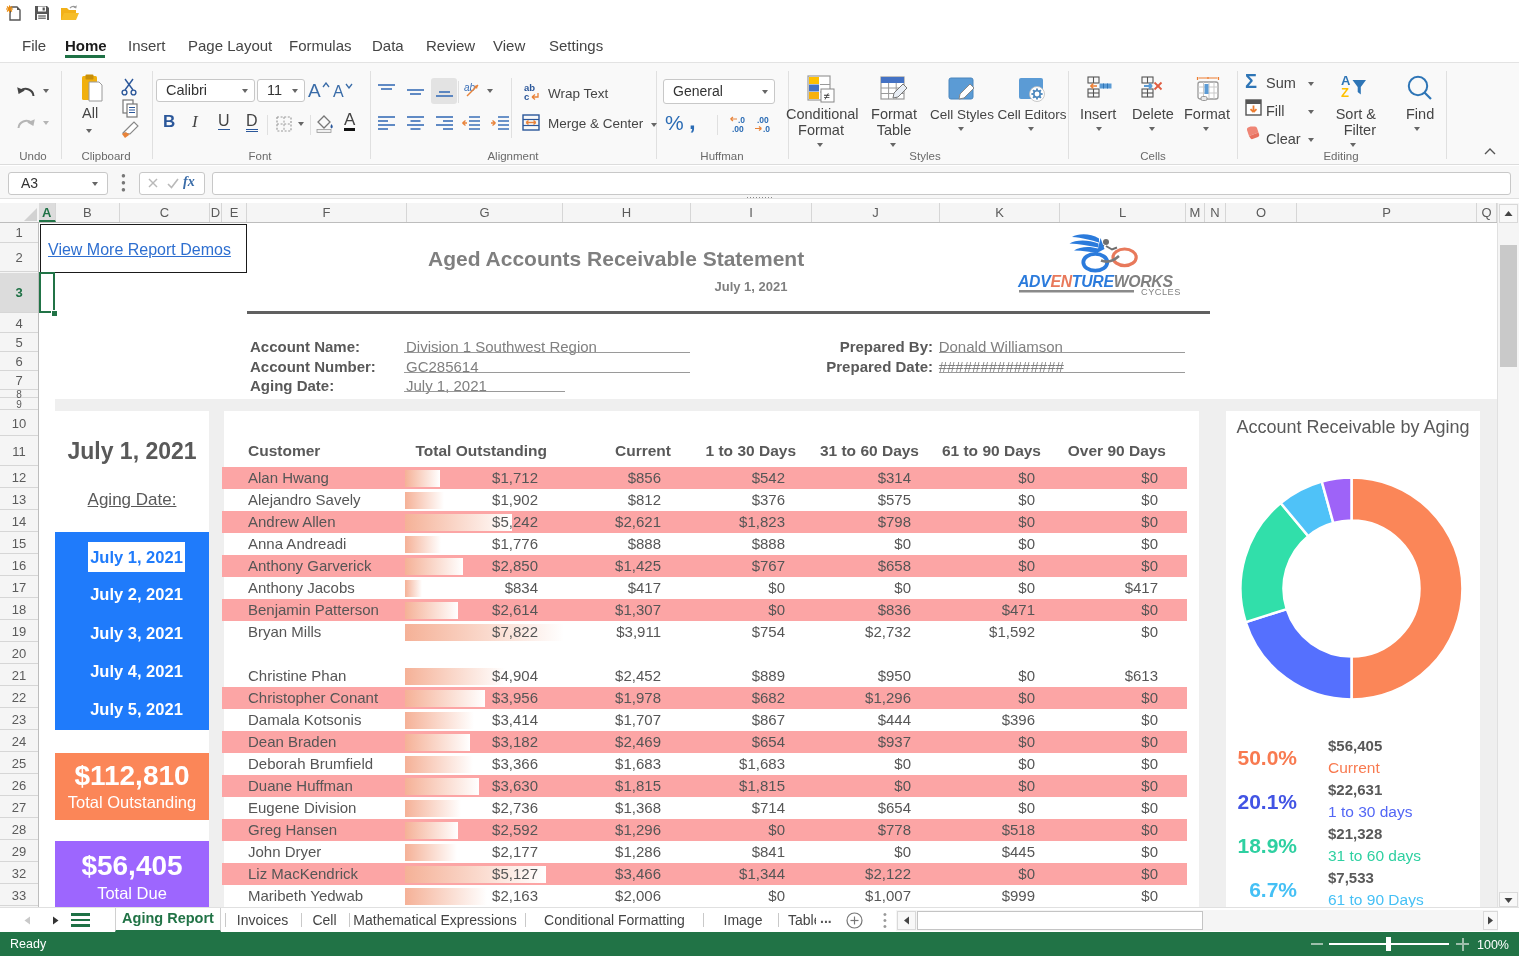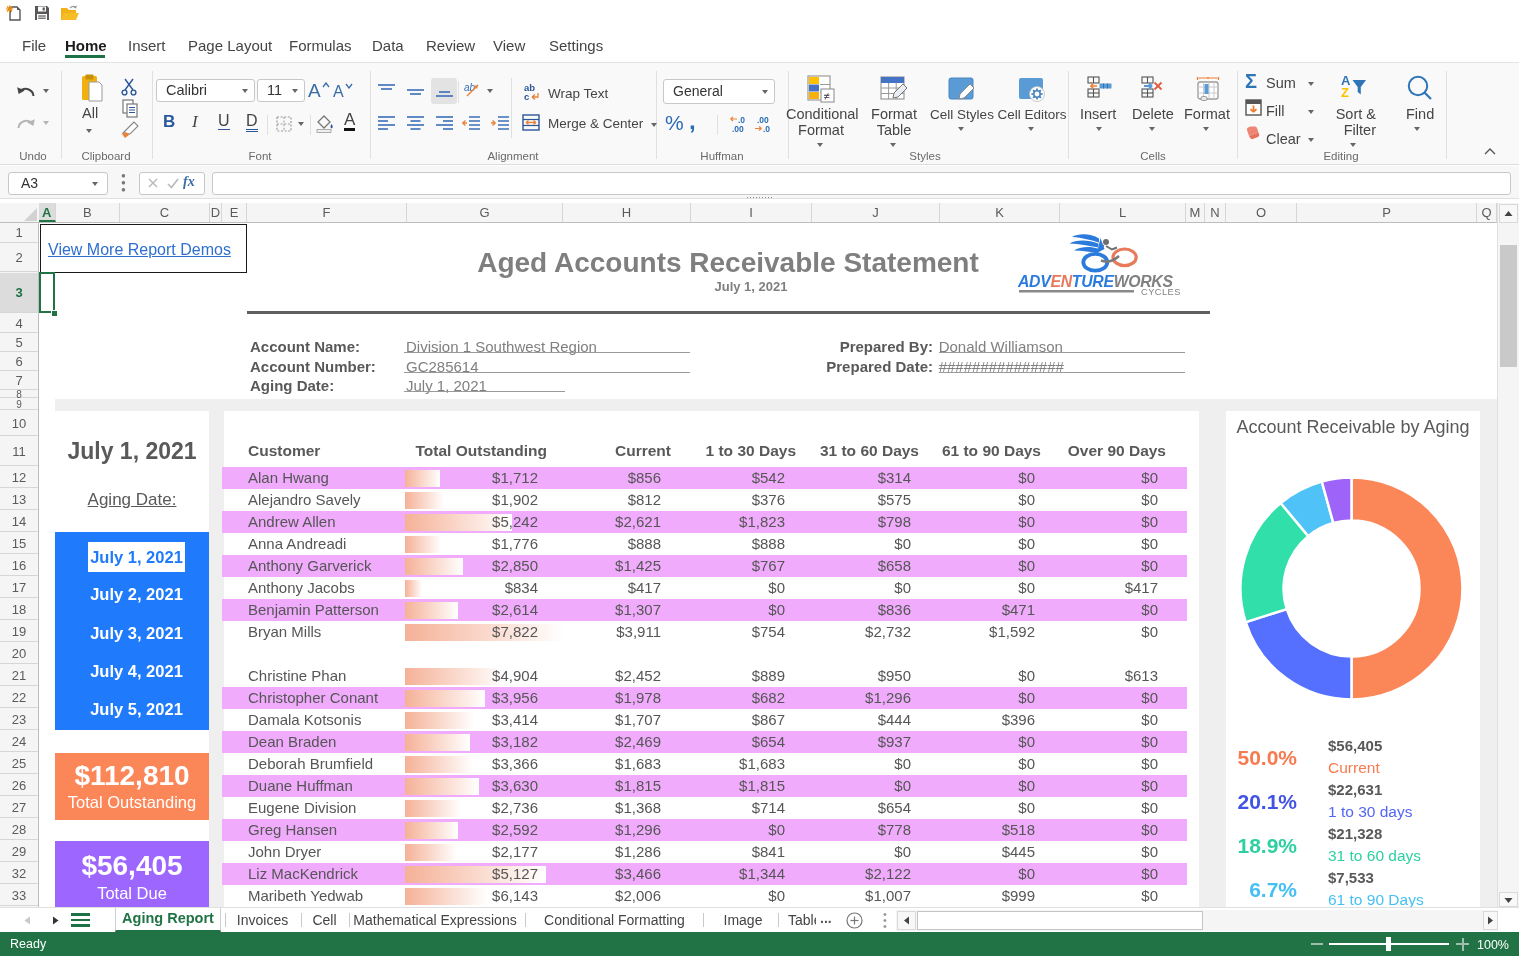--- a/index.html
+++ b/index.html
@@ -33,21 +33,21 @@
 .rha { background:#dcdcdc; color:#1e7145; font-weight:bold; }
 
 #grid { left:39px; top:223px; width:1458px; height:684px; background:#fff; overflow:hidden; }
 .g { position:absolute; }
 .gray { background:#efefef; }
 .lab { font-weight:bold; color:#595959; font-size:15px; }
 .val { color:#808080; font-size:15px; }
 .uline { position:absolute; height:1px; background:#9a9a9a; }
 
 .trow { position:absolute; left:183px; width:965px; height:22px; }
-.tband { background:#f0abfc; }
+.tband { background:#fca5a5; }
 .cell { position:absolute; top:0; height:22px; font-size:15px; color:#565656; line-height:22px; text-align:right; }
 .cname { position:absolute; left:26px; top:0; height:22px; font-size:15px; color:#565656; line-height:22px; }
 .dbar { position:absolute; left:183px; top:2.5px; height:17px; background:linear-gradient(to right,#f5b197,#fff); }
 
 .bluedate { position:absolute; left:28px; width:98px; text-align:center; font-size:16.5px; font-weight:bold; color:#fff; }
 
 .pct { position:absolute; font-size:21px; font-weight:bold; width:75px; text-align:right; }
 .lval { position:absolute; left:1289px; font-size:15px; font-weight:bold; color:#595959; }
 .llab { position:absolute; left:1289px; font-size:15.5px; }
 
@@ -571,21 +571,21 @@
 <div class="rh" style="top:596px;height:21px;font-size:13px;line-height:21px">28</div>
 <div class="rh" style="top:618px;height:21px;font-size:13px;line-height:21px">29</div>
 <div class="rh" style="top:640px;height:21px;font-size:13px;line-height:21px">32</div>
 <div class="rh" style="top:662px;height:21px;font-size:13px;line-height:21px">33</div>
 </div>
 <div id="grid" class="abs">
 <div class="g" style="left:0.5px;top:0.5px;width:207px;height:49px;border:1.5px solid #1a1a1a"></div>
 <div class="g" style="left:9px;top:18px;font-size:16px;color:#2e6fd0;text-decoration:underline">View More Report Demos</div>
 <div class="g" style="left:0px;top:49px;width:16px;height:41px;border:2px solid #217346"></div>
 <div class="g" style="left:12px;top:87px;width:7px;height:7px;background:#217346;border:1px solid #fff"></div>
-<div class="g" style="left:389px;top:24px;width:600px;text-align:center;font-size:28px;font-weight:bold;color:#7f7f7f">Aged Accounts Receivable Statement</div>
+<div class="g" style="left:389px;top:24px;width:600px;text-align:left;font-size:21px;font-weight:bold;color:#7f7f7f">Aged Accounts Receivable Statement</div>
 <div class="g" style="left:412px;top:56px;width:600px;text-align:center;font-size:13px;font-weight:bold;color:#7f7f7f">July 1, 2021</div>
 <div class="g" style="left:208px;top:88px;width:963px;height:2.5px;background:#606060"></div>
 <div class="g lab" style="left:211px;top:115px">Account Name:</div>
 <div class="g lab" style="left:211px;top:134.5px">Account Number:</div>
 <div class="g lab" style="left:211px;top:153.5px">Aging Date:</div>
 <div class="g val" style="left:367px;top:115px">Division 1 Southwest Region</div>
 <div class="g val" style="left:367px;top:134.5px">GC285614</div>
 <div class="g val" style="left:367px;top:153.5px">July 1, 2021</div>
 <div class="g val" style="left:899.7px;top:115px">Donald Williamson</div>
 <div class="g val" style="left:899.7px;top:134.5px">###############</div>
@@ -800,21 +800,21 @@
       <div class="cell" style="left:166px;width:150px">$5,127</div>
       <div class="cell" style="left:289px;width:150px">$3,466</div>
       <div class="cell" style="left:413px;width:150px">$1,344</div>
       <div class="cell" style="left:539px;width:150px">$2,122</div>
       <div class="cell" style="left:663px;width:150px">$0</div>
       <div class="cell" style="left:786px;width:150px">$0</div>
     </div>
 <div class="trow" style="top:662px">
       <div class="dbar" style="width:81.5px"></div>
       <div class="cname">Maribeth Yedwab</div>
-      <div class="cell" style="left:166px;width:150px">$6,143</div>
+      <div class="cell" style="left:166px;width:150px">$2,163</div>
       <div class="cell" style="left:289px;width:150px">$2,006</div>
       <div class="cell" style="left:413px;width:150px">$0</div>
       <div class="cell" style="left:539px;width:150px">$1,007</div>
       <div class="cell" style="left:663px;width:150px">$999</div>
       <div class="cell" style="left:786px;width:150px">$0</div>
     </div>
 <div class="g" style="left:976px;top:9px;width:180px;height:64px">
 <svg width="180" height="64" viewBox="0 0 180 64">
   <ellipse cx="80.3" cy="30.3" rx="12" ry="8.4" fill="none" stroke="#2b7bdc" stroke-width="3.8"></ellipse>
   <ellipse cx="109.6" cy="25.3" rx="11.6" ry="8.3" fill="none" stroke="#e8795b" stroke-width="3.2"></ellipse>

